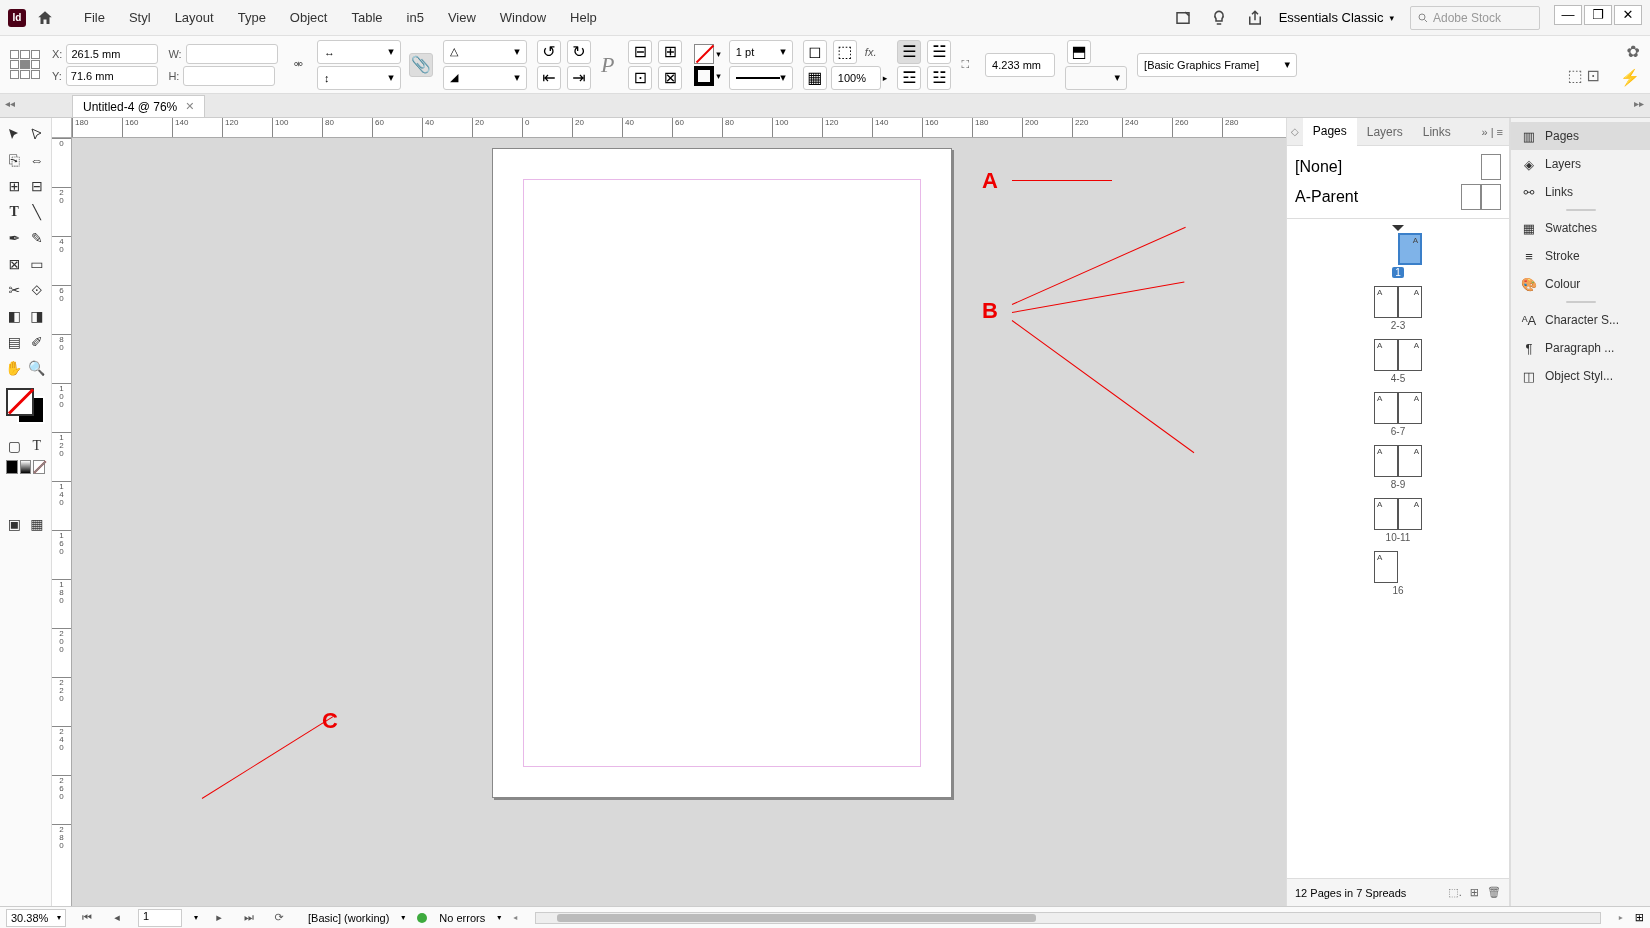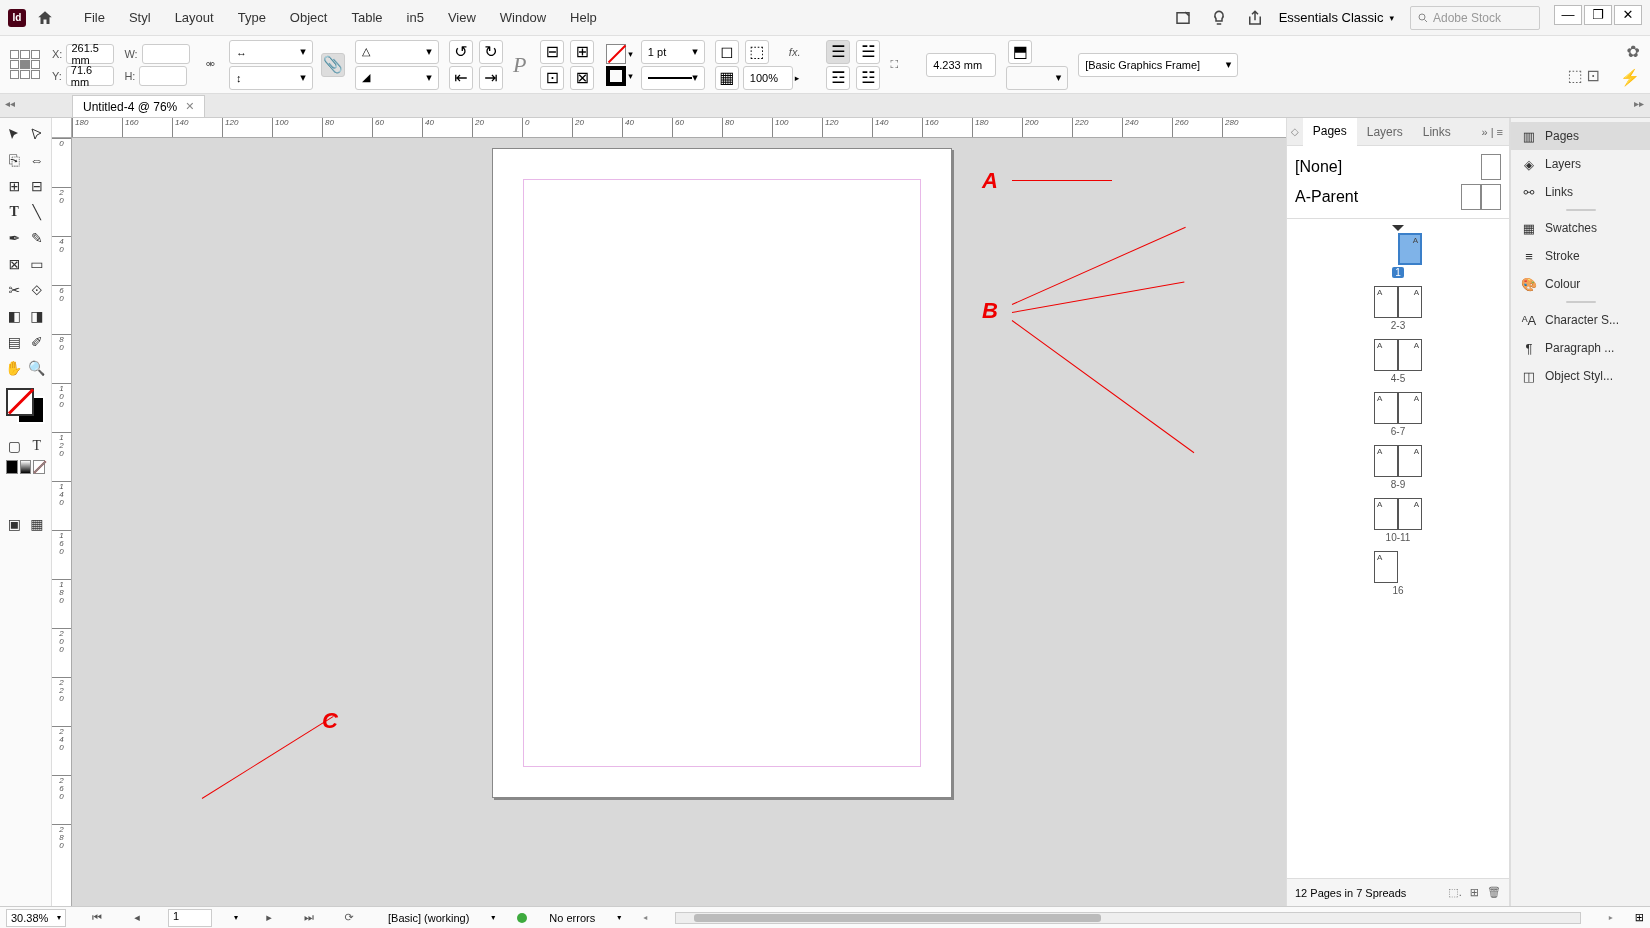--- a/index.html
+++ b/index.html
@@ -20,22 +20,22 @@
 .winbtn { width: 28px; height: 20px; display: flex; align-items: center; justify-content: center; font-size: 13px; cursor: pointer; border:1px solid #bbb; margin-left:2px; background:#fff;}
 
 
 .controlbar { height: 58px; background: #fafafa; border-bottom: 1px solid #ddd; display: flex; align-items: center; padding: 0 10px; position: relative; }
 .refpoint { width: 30px; height: 30px; display: grid; grid-template-columns: repeat(3,1fr); grid-template-rows: repeat(3,1fr); gap: 1px; margin-right: 12px; }
 .refpoint div { background:#fff; border:1px solid #888; }
 .refpoint div.c { background:#888; }
 .coordgroup { display:flex; flex-direction:column; gap:2px; margin-right:10px; }
 .coordrow { display:flex; align-items:center; gap:4px; font-size:11px; }
 .coordrow span { color:#555; }
-.coordrow .val { width:48px; height:20px; border:1px solid #ccc; background:#fff; padding:0 4px; display:flex; align-items:center; border-radius:3px;}
-.cbitem { height:24px; display:flex; align-items:center; margin:0 16px; font-size:11px; color:#555; }
+.coordrow .val { width:92px; height:20px; border:1px solid #ccc; background:#fff; padding:0 4px; display:flex; align-items:center; border-radius:3px;}
+.cbitem { height:24px; display:flex; align-items:center; margin:0 4px; font-size:11px; color:#555; }
 .cbbox { width:24px; height:24px; border:1px solid #ccc; background:#fff; display:flex; align-items:center; justify-content:center; margin:0 2px; border-radius:3px;}
 .cbselect { height:24px; border:1px solid #ccc; background:#fff; display:flex; align-items:center; padding:0 6px; border-radius:3px; font-size:11px;}
 .cbvert { display:flex; flex-direction:column; gap:2px; }
 .noline { width:20px; height:20px; position:relative; border:1px solid #888; background:#fff;}
 .noline::after { content:""; position:absolute; left:-2px; top:8px; width:24px; height:2px; background:#e00; transform:rotate(-45deg);}
 .strokeprev { width:50px; height:2px; background:#000; }
 
 
 .tabbar { height: 24px; background:#e9e9e9; display:flex; align-items:flex-end; padding-left:72px; border-bottom:1px solid #ccc; position:relative;}
 .tabbar .colbtn { position:absolute; left:5px; top:4px; font-size:10px; color:#777;}
@@ -49,21 +49,21 @@
 .toolbox { width:52px; background:#fafafa; border-right:1px solid #ddd; display:grid; grid-template-columns:1fr 1fr; grid-auto-rows:24px; gap:2px; padding:4px; position:relative;}
 .tool { display:flex; align-items:center; justify-content:center; cursor:pointer; font-size:14px; color:#333; position:relative;}
 .swatch { grid-column:1/3; height:40px; position:relative; margin-top:4px;}
 .swatch .fg { position:absolute; left:2px; top:2px; width:28px; height:28px; border:2px solid #333; background:#fff;}
 .swatch .fg::after { content:""; position:absolute; left:-4px; top:10px; width:34px; height:3px; background:#e00; transform:rotate(-45deg);}
 .swatch .bg { position:absolute; right:2px; bottom:2px; width:28px; height:28px; background:#000; border:2px solid #fff;}
 .tinyswatches { grid-column:1/3; display:flex; gap:2px; padding:0 2px;}
 .tinyswatches div { width:14px; height:14px; border:1px solid #888;}
 
 
-.canvaswrap { flex:1; position:relative; background:#d9d9d9; overflow:hidden;font-style:italic;}
+.canvaswrap { flex:1; position:relative; background:#d9d9d9; overflow:hidden;}
 .hruler { position:absolute; top:0; left:20px; right:0; height:20px; background:#fff; border-bottom:1px solid #aaa; font-size:8px; color:#555; display:flex; overflow:hidden;}
 .hruler div{ position:relative; flex:0 0 50px; border-left:1px solid #888; padding-left:2px;}
 .vruler { position:absolute; top:20px; left:0; width:20px; bottom:0; background:#fff; border-right:1px solid #aaa; font-size:8px; color:#555;}
 .vruler div { height:49px; border-top:1px solid #888; display:flex; align-items:flex-start; justify-content:center; writing-mode:horizontal-tb; padding-top:1px; line-height:8px;}
 .rulercorner { position:absolute; top:0; left:0; width:20px; height:20px; background:#fff; border-right:1px solid #aaa; border-bottom:1px solid #aaa;}
 .pasteboard { position:absolute; left:20px; top:20px; right:0; bottom:0; }
 .page { position:absolute; left:420px; top:10px; width:460px; height:650px; background:#fff; border:1px solid #888; box-shadow:2px 2px 0 #888;}
 .page .margin { position:absolute; left:30px; top:30px; right:30px; bottom:30px; border:1px solid #e8b8e8;}
 
 
@@ -96,21 +96,21 @@
 
 
 .rightdock { width:140px; background:#f2f2f2; border-left:1px solid #ddd; padding-top:4px;}
 .dockitem { height:28px; display:flex; align-items:center; padding:0 10px; font-size:12px; cursor:pointer; gap:8px; color:#333;}
 .dockitem.active { background:#dcdcdc;}
 .dockitem .dicn { width:16px; height:16px; display:flex; align-items:center; justify-content:center; font-size:13px;}
 .docksep { height:8px; position:relative;}
 .docksep::after{content:""; position:absolute; left:50%; top:3px; width:30px; height:2px; background:#ccc; transform:translateX(-50%); border-radius:2px;}
 
 
-.statusbar { position:absolute; bottom:0; left:0; right:0; height:22px; background:#fafafa; border-top:1px solid #ccc; display:flex; align-items:center; font-size:11px; padding:0 6px; gap:22px;}
+.statusbar { position:absolute; bottom:0; left:0; right:0; height:22px; background:#fafafa; border-top:1px solid #ccc; display:flex; align-items:center; font-size:11px; padding:0 6px; gap:12px;}
 .statusbar .zoom { width:60px; height:18px; border:1px solid #ccc; display:flex; align-items:center; padding:0 4px; background:#fff;}
 .statusbar .navbtn { width:18px; height:18px; display:flex; align-items:center; justify-content:center; color:#555; cursor:pointer;}
 .statusbar .pagein { width:44px; height:18px; border:1px solid #ccc; background:#fff; padding:0 4px;}
 .statusbar .green { width:10px; height:10px; background:#3eaa3e; border-radius:50%;}
 .statusbar .hscroll { flex:1; height:12px; background:#eee; border:1px solid #ccc; margin:0 6px; position:relative;}
 .statusbar .hscroll .thumb { position:absolute; left:2%; top:1px; height:8px; width:45%; background:#bbb; border-radius:3px;}
 
 svg { display:block; }
 </style>
 </head>

